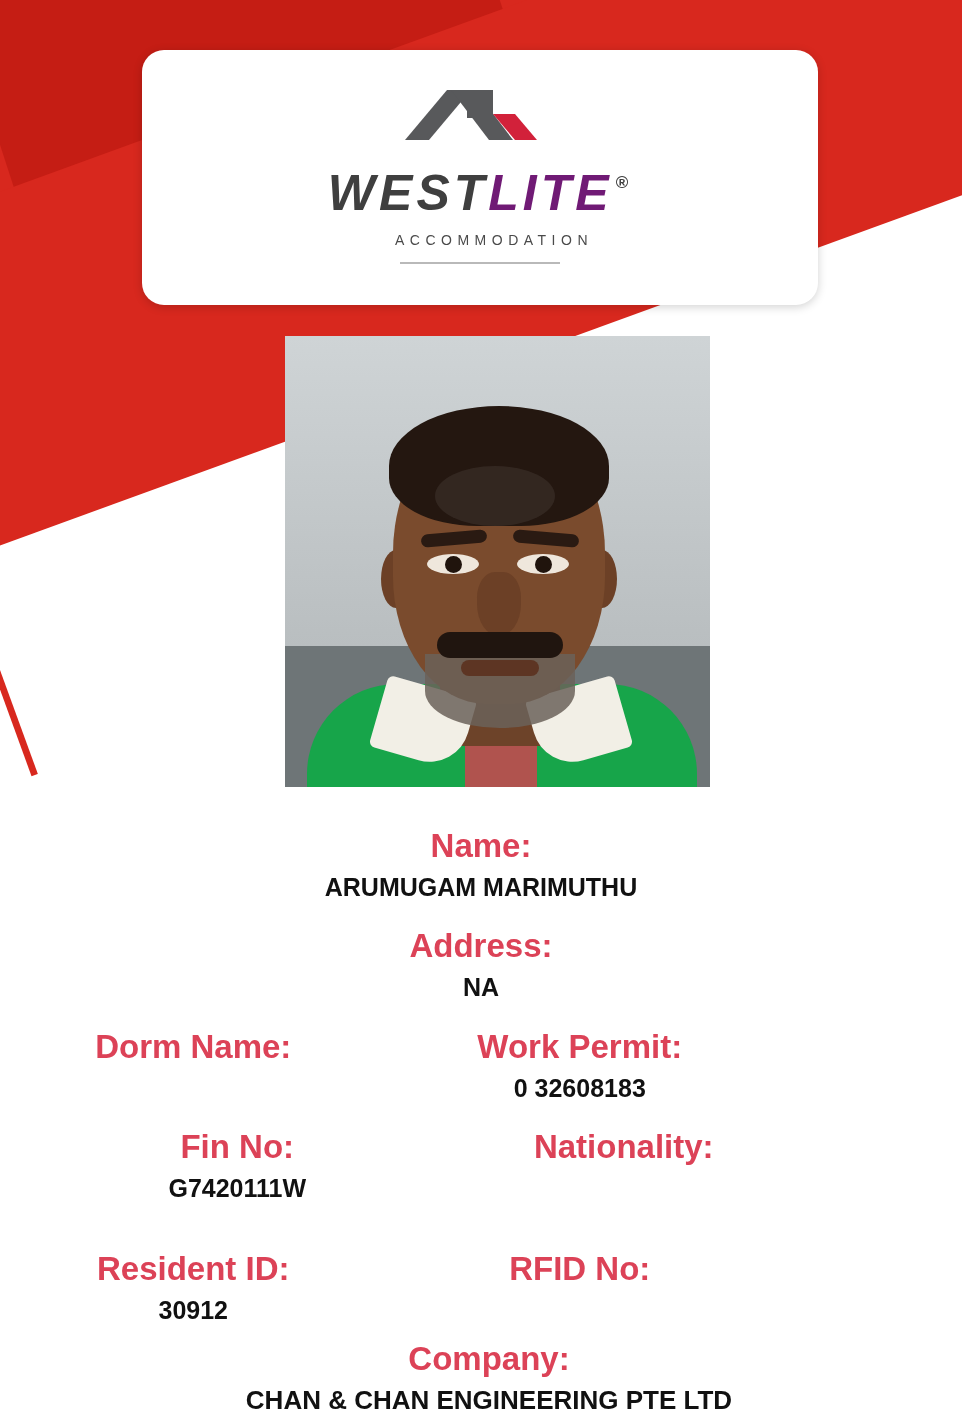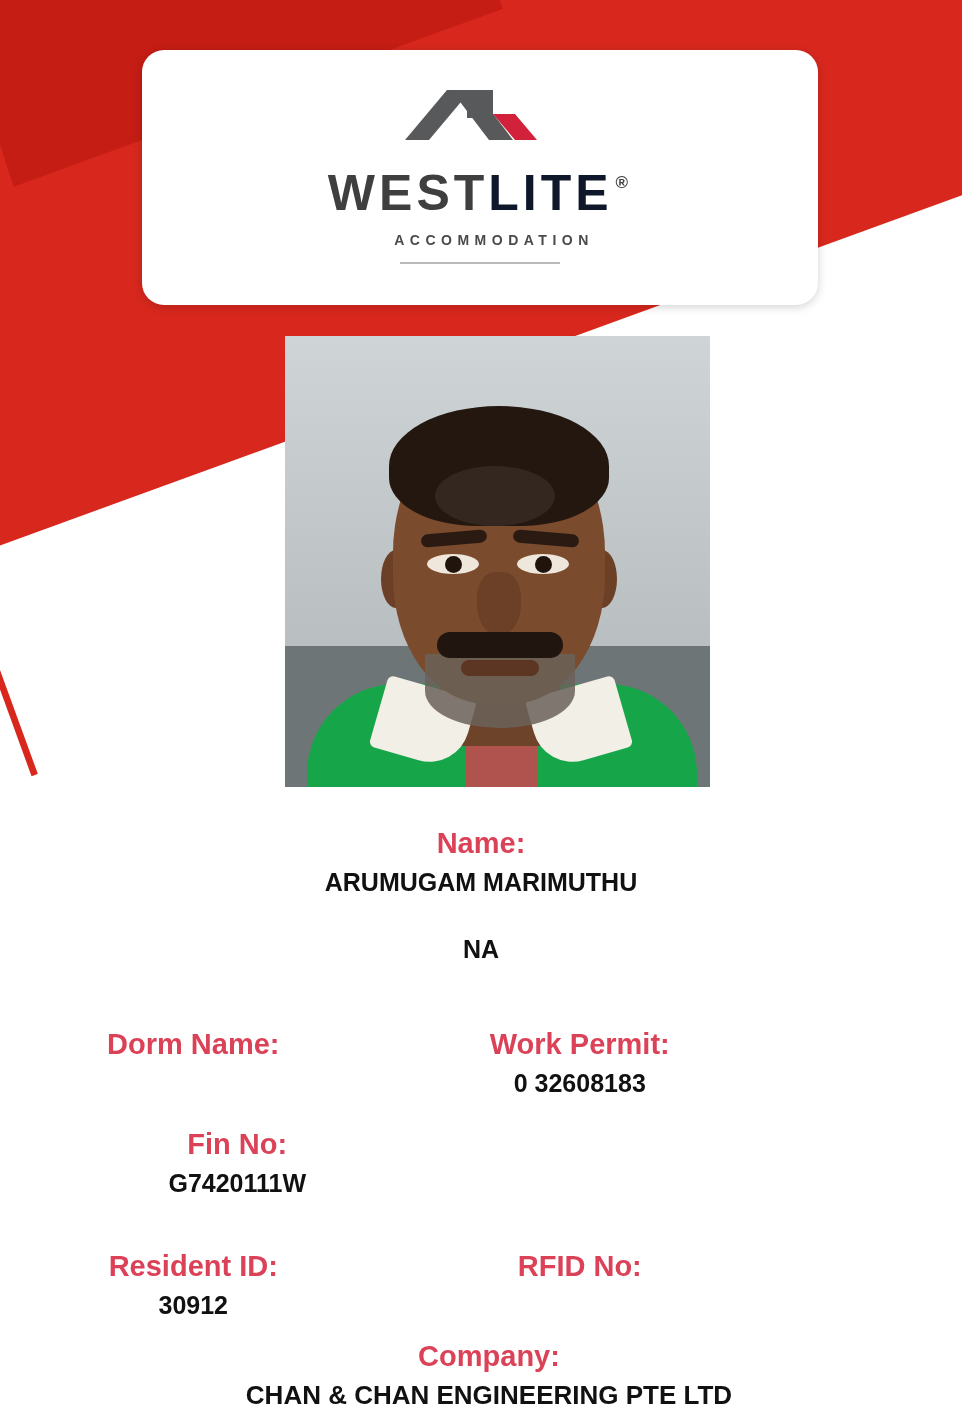--- a/index.html
+++ b/index.html
@@ -119,36 +119,37 @@
     height: 62px;
     position: relative;
   }
   .logo-word {
     margin-top: 18px;
     font-size: 50px;
     font-weight: bold;
     letter-spacing: 4px;
     display: flex;
     align-items: baseline;
+    font-style: italic;
   }
   .logo-word .w-west { color: #3f3f3f; }
-  .logo-word .w-lite { color: #0f172a; }
+  .logo-word .w-lite { color: #701a75; }
   .logo-word .w-reg {
     color: #3f3f3f;
     font-size: 17px;
     margin-left: 3px;
     position: relative;
     top: -22px;
   }
   .logo-sub {
     margin-top: 10px;
     font-size: 14px;
     letter-spacing: 5.5px;
     color: #4a4a4a;
-    font-weight: bold;
+    font-weight: normal;
     margin-left: 28px;
   }
   .logo-rule {
     margin-top: 14px;
     width: 160px;
     height: 2px;
     background: #b9b9b9;
   }
 
   
@@ -324,21 +325,21 @@
 
   
   #info-section {
     position: absolute;
     left: 0; top: 800px;
     width: 962px;
     height: 624px;
   }
   .field-label {
     color: #dc4257;
-    font-size: 29px;
+    font-size: 33px;
     font-weight: bold;
     text-align: center;
     line-height: 1.15;
   }
   .field-value {
     color: #111111;
     font-size: 25px;
     font-weight: bold;
     text-align: center;
     line-height: 1.2;
@@ -422,39 +423,41 @@
 </div>
 
 <div id="info-section">
 
   <div id="row-name" class="full-row">
     <div class="field-label">Name:</div>
     <div class="field-value">ARUMUGAM MARIMUTHU</div>
   </div>
 
   <div id="row-address" class="full-row">
+    <div class="field-label">Address:</div>
     <div class="field-value">NA</div>
   </div>
 
   <div id="row-dorm-wp" class="two-col">
     <div class="col">
       <div class="field-label">Dorm Name:</div>
     </div>
     <div class="col">
       <div class="field-label">Work Permit:</div>
       <div class="field-value">0 32608183</div>
     </div>
   </div>
 
   <div id="row-fin-nat" class="two-col">
     <div class="col">
       <div class="field-label">Fin No:</div>
       <div class="field-value">G7420111W</div>
     </div>
     <div class="col">
+      <div class="field-label">Nationality:</div>
     </div>
   </div>
 
   <div id="row-resident-rfid" class="two-col">
     <div class="col">
       <div class="field-label">Resident ID:</div>
       <div class="field-value">30912</div>
     </div>
     <div class="col">
       <div class="field-label">RFID No:</div>

